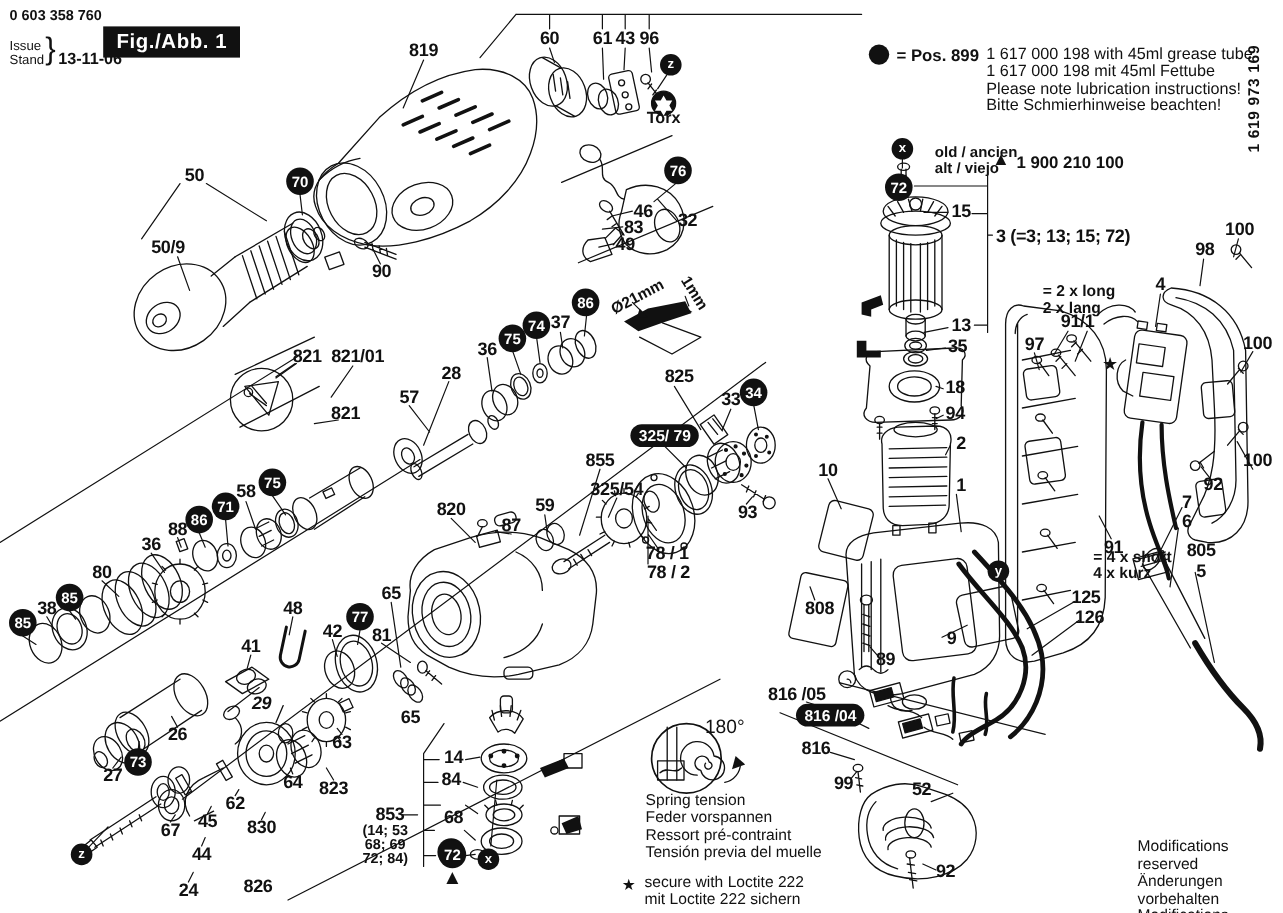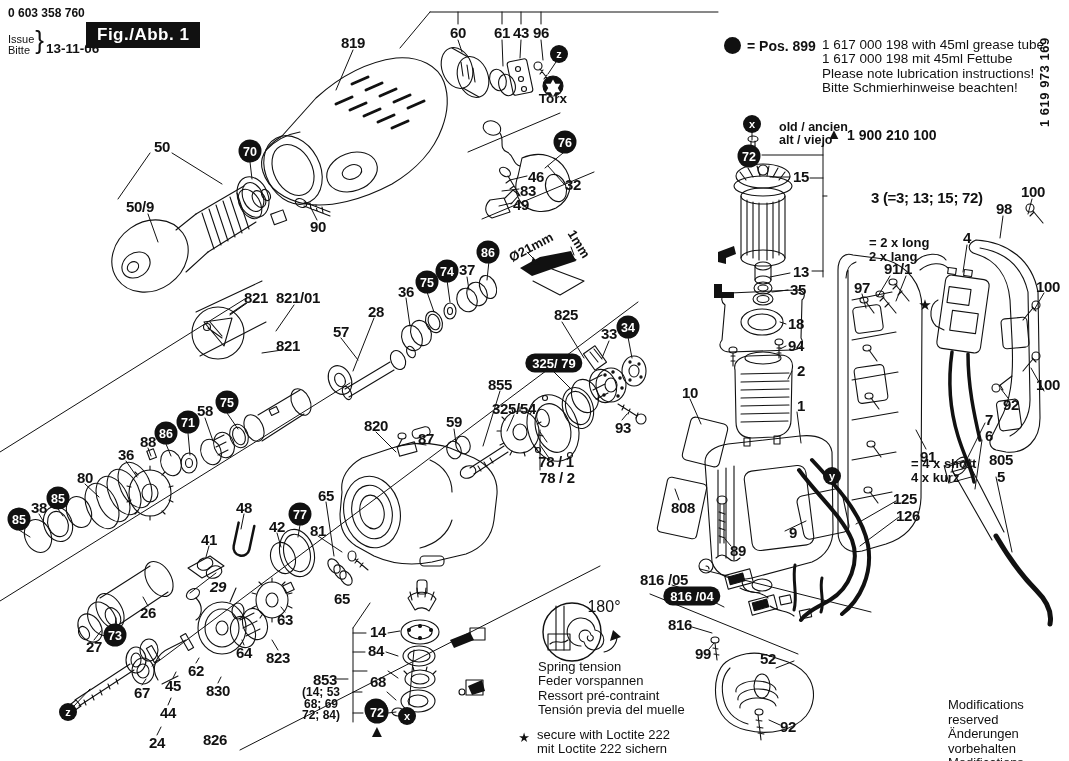--- a/index.html
+++ b/index.html
@@ -25,21 +25,21 @@
   #fig-box{left:86px;top:22px;background:#111;color:#fff;font-size:17px;font-weight:700;
            padding:3px 11px;letter-spacing:.5px;white-space:nowrap;}
   .leg-row{position:absolute;display:flex;align-items:flex-start;gap:6px;}
   .leg-dot{width:17px;height:17px;border-radius:50%;background:#111;flex:0 0 auto;margin-top:0px;}
   .leg-lab{font-size:14px;font-weight:700;white-space:nowrap;margin-top:1px;}
   .leg-lines{font-size:13.5px;line-height:14.3px;white-space:pre-line;margin-top:1px;}
   #doc-num{left:1037px;top:12px;height:115px;font-size:13px;font-weight:700;letter-spacing:.5px;
            writing-mode:vertical-rl;transform:rotate(180deg);}
   #note-old{left:779px;top:121px;font-size:12.5px;line-height:13px;font-weight:700;}
   #note-oldref{left:847px;top:127px;font-size:14px;font-weight:700;}
-  #note-group{left:830px;top:189px;font-size:15px;font-weight:700;letter-spacing:-0.3px;margin-left:41px;}
+  #note-group{left:830px;top:189px;font-size:15px;font-weight:700;letter-spacing:-0.3px;}
   #note-long{left:869px;top:236px;font-size:13px;line-height:13.5px;font-weight:700;}
   #note-short{left:911px;top:457px;font-size:13px;line-height:13.5px;font-weight:700;}
   #note-torx{left:553px;top:98px;transform:translate(-50%,-50%);font-size:13.5px;font-weight:700;}
   #note-dim1{left:531px;top:247px;transform:translate(-50%,-50%) rotate(-28deg);font-size:13px;font-weight:700;}
   #note-dim2{left:579px;top:244px;transform:translate(-50%,-50%) rotate(58deg);font-size:13px;font-weight:700;}
   #note-angle{left:604px;top:607px;transform:translate(-50%,-50%);font-size:16px;font-weight:400;}
   #note-spring{left:538px;top:660px;font-size:13px;line-height:14.3px;}
   #note-loctite{left:537px;top:728px;font-size:13px;line-height:14.3px;}
   #note-mods{left:948px;top:698px;font-size:13px;line-height:14.6px;}
 </style>
@@ -531,21 +531,21 @@
       <rect x="548" y="634" width="22" height="16"></rect>
       <path d="M550,644 C556,638 562,646 568,640"></path>
       <path d="M588,636 a3,3 0 1 0 3,-1 M591,635 a6,6 0 1 0 -7,7 M584,642 a10,10 0 1 0 11,-12 M595,630 a14,14 0 1 0 -14,16"></path>
       <path d="M604,652 A16,16 0 0 0 617,636"></path>
       <path fill="#111" stroke="none" d="M613,630 L621,637 L610,641 Z"></path>
     </g>
   </svg>
 
   <div class="blk b" id="hdr-num">0 603 358 760</div>
   <div class="blk" id="hdr-issue">
-    <div class="iss"><div>Issue</div><div>Bitte</div></div>
+    <div class="iss"><div>Issue</div><div>Stand</div></div>
     <div class="brace">}</div>
     <div class="date">13-11-06</div>
   </div>
   <div class="blk" id="fig-box">Fig./Abb. 1</div>
 
   <div class="leg-row" style="left:724px;top:37px;">
     <span class="leg-dot"></span>
     <span class="leg-lab">= Pos. 899</span>
     <span class="leg-lines">1 617 000 198 with 45ml grease tube
 1 617 000 198 mit 45ml Fettube

